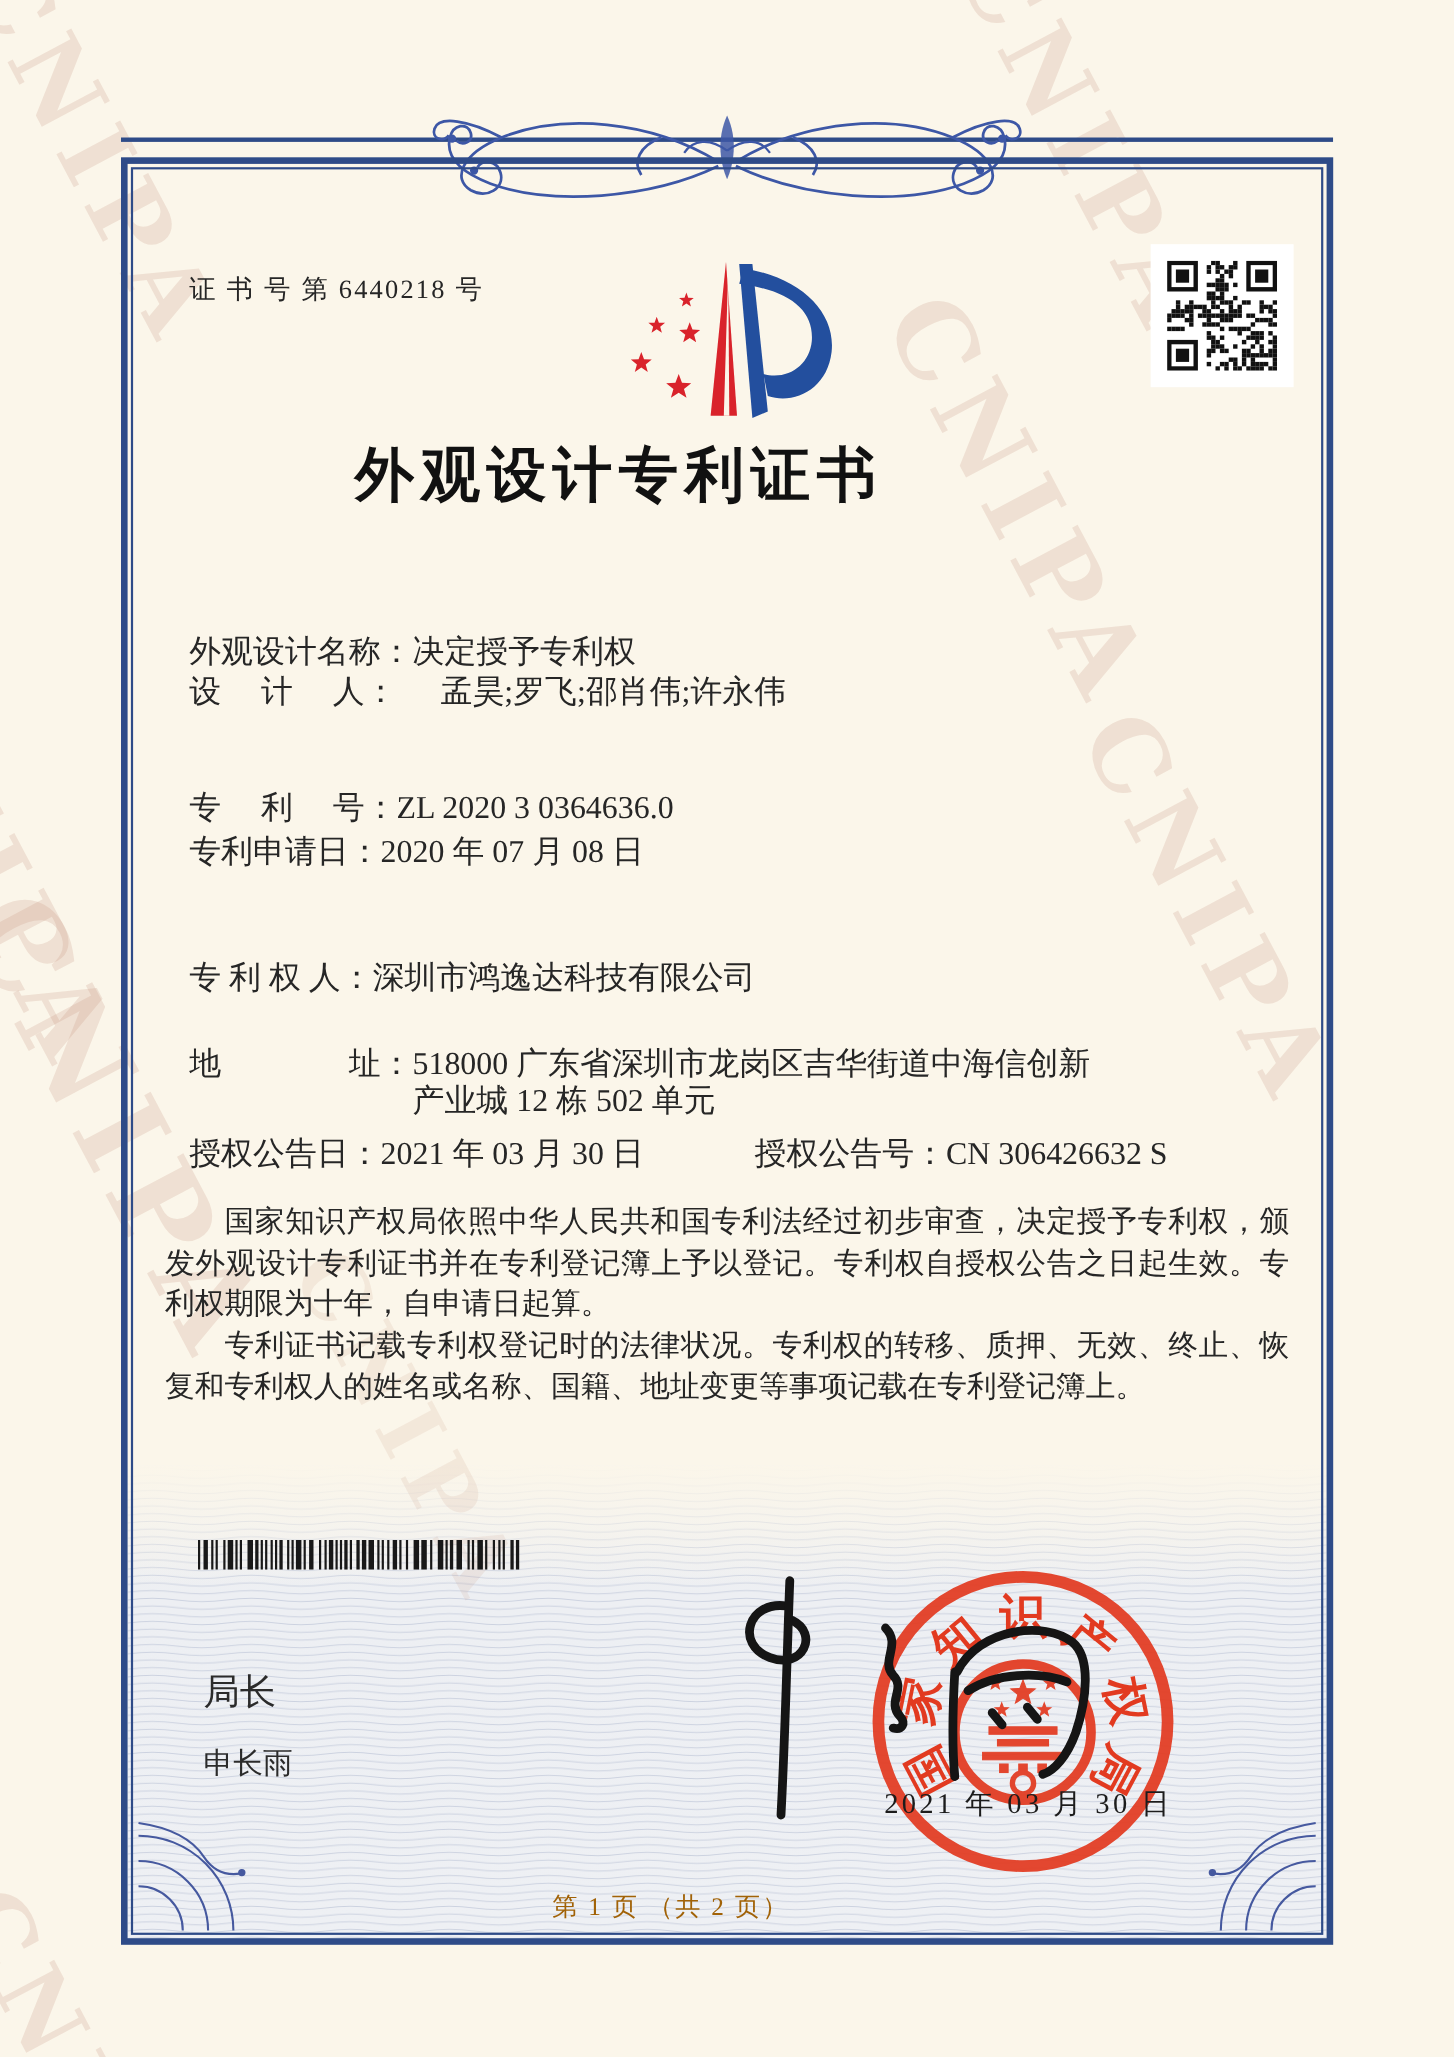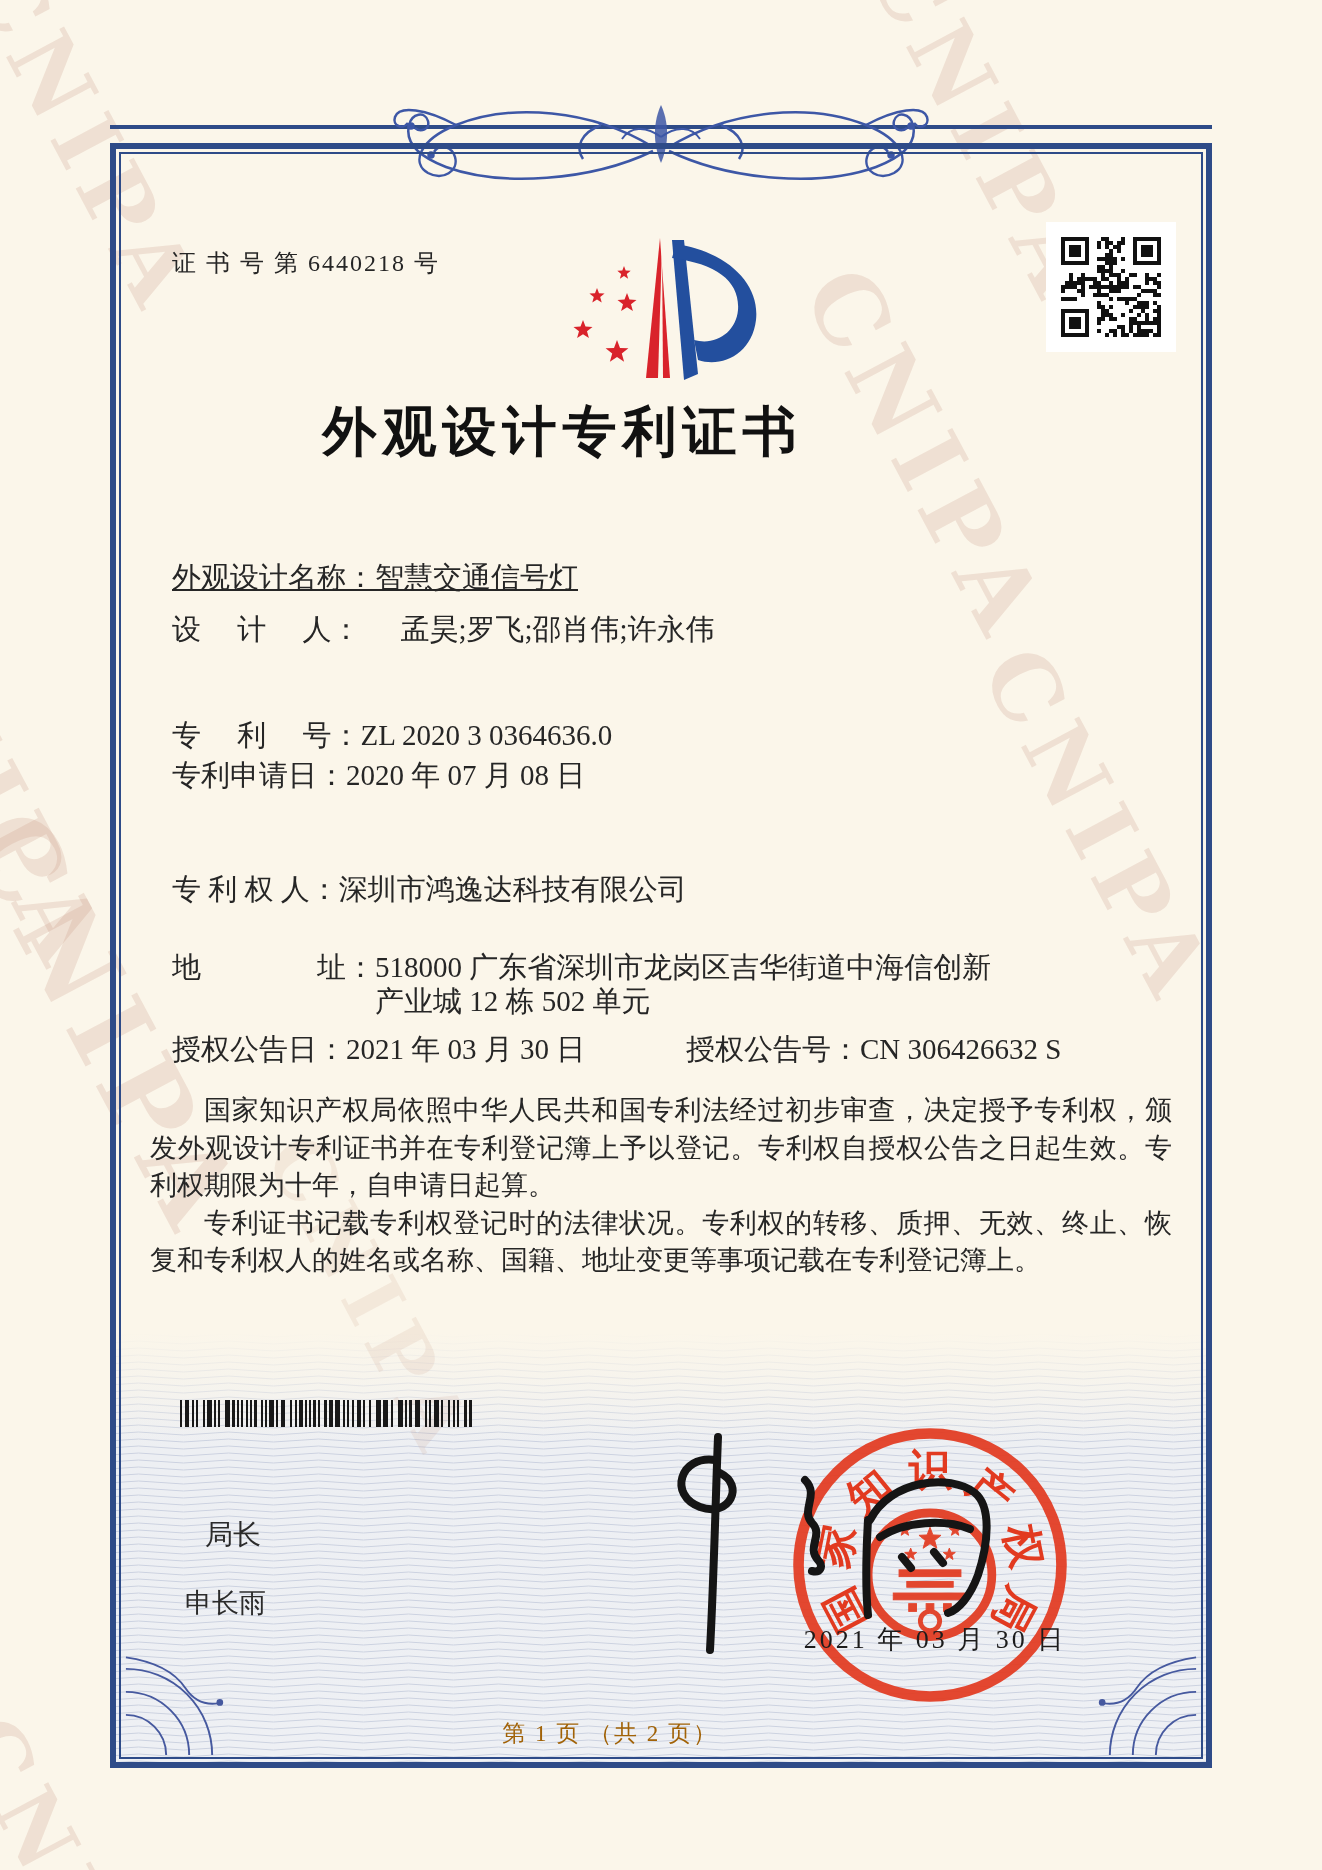--- a/index.html
+++ b/index.html
@@ -31,22 +31,22 @@
        font-size:29px;line-height:34px;z-index:5;}
   .flabel{white-space:pre;}
   .fval{white-space:pre-wrap;}
   .addr .fval{width:645px;}
   .grant .fval1{width:300px;}
   .grant .l2{margin-left:40px;}
   .bodytext{position:absolute;left:150px;top:1092px;width:1022px;font-size:27px;
             line-height:37.6px;text-align:justify;z-index:5;}
   .bodytext p{margin:0;text-indent:2em;}
   .barcode{position:absolute;left:180px;top:1400px;z-index:5;}
-  .director-label{position:absolute;left:185px;top:1516px;font-size:28px;
-                  font-family:"Liberation Sans",sans-serif;color:#2b2b2b;z-index:5;margin-left:20px;}
+  .director-label{position:absolute;left:185px;top:1516px;font-size:33px;
+                  font-family:"Liberation Sans",sans-serif;color:#2b2b2b;z-index:5;}
   .director-name{position:absolute;left:185px;top:1585px;font-size:27px;
                  font-family:"Liberation Sans",sans-serif;color:#2b2b2b;z-index:5;}
   .signature{position:absolute;left:550px;top:1425px;z-index:6;}
   .seal{position:absolute;left:785px;top:1420px;z-index:5;}
   .seal-ch{font-size:44px;font-weight:bold;fill:#e23a20;font-family:"Liberation Serif",serif;}
   .seal-date{position:absolute;left:700px;top:1622px;width:470px;text-align:center;
              font-size:26px;letter-spacing:3px;color:#1c1c1c;z-index:7;}
   .page-info{position:absolute;left:110px;top:1718px;width:1000px;text-align:center;
              font-size:23px;letter-spacing:2px;color:#a16207;z-index:5;}
   .footer-note{position:absolute;left:512px;top:1788px;background:#fffef7;
@@ -334,23 +334,23 @@
           <rect x="80" y="96" width="4" height="4" fill="#111"></rect>
           <rect x="84" y="96" width="4" height="4" fill="#111"></rect>
           <rect x="92" y="96" width="4" height="4" fill="#111"></rect>
           <rect x="96" y="96" width="4" height="4" fill="#111"></rect>
         </g>
     </svg>
   </div>
 
   <h1 class="title">外观设计专利证书</h1>
 
-  <div class="row" style="top:560px;text-decoration:underline;">
+  <div class="row" style="top:576px;">
     <span class="flabel">外观设计名称：</span>
-    <span class="fval">智慧交通信号灯</span>
+    <span class="fval">决定授予专利权</span>
   </div>
   <div class="row" style="top:612px;gap:40px;">
     <span class="flabel">设　 计　 人：</span>
     <span class="fval">孟昊;罗飞;邵肖伟;许永伟</span>
   </div>
   <div class="row" style="top:718px;">
     <span class="flabel">专　 利　 号：</span>
     <span class="fval">ZL 2020 3 0364636.0</span>
   </div>
   <div class="row" style="top:758px;">

